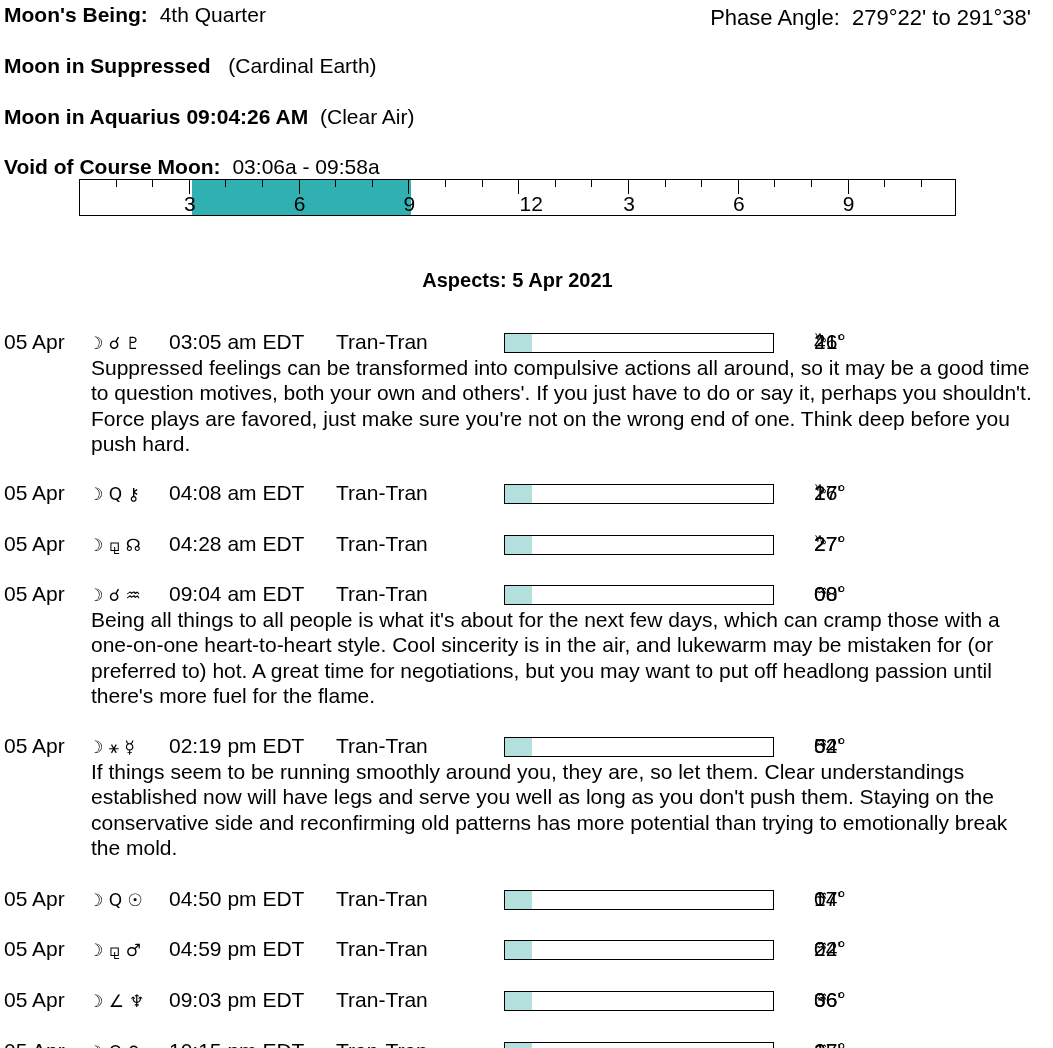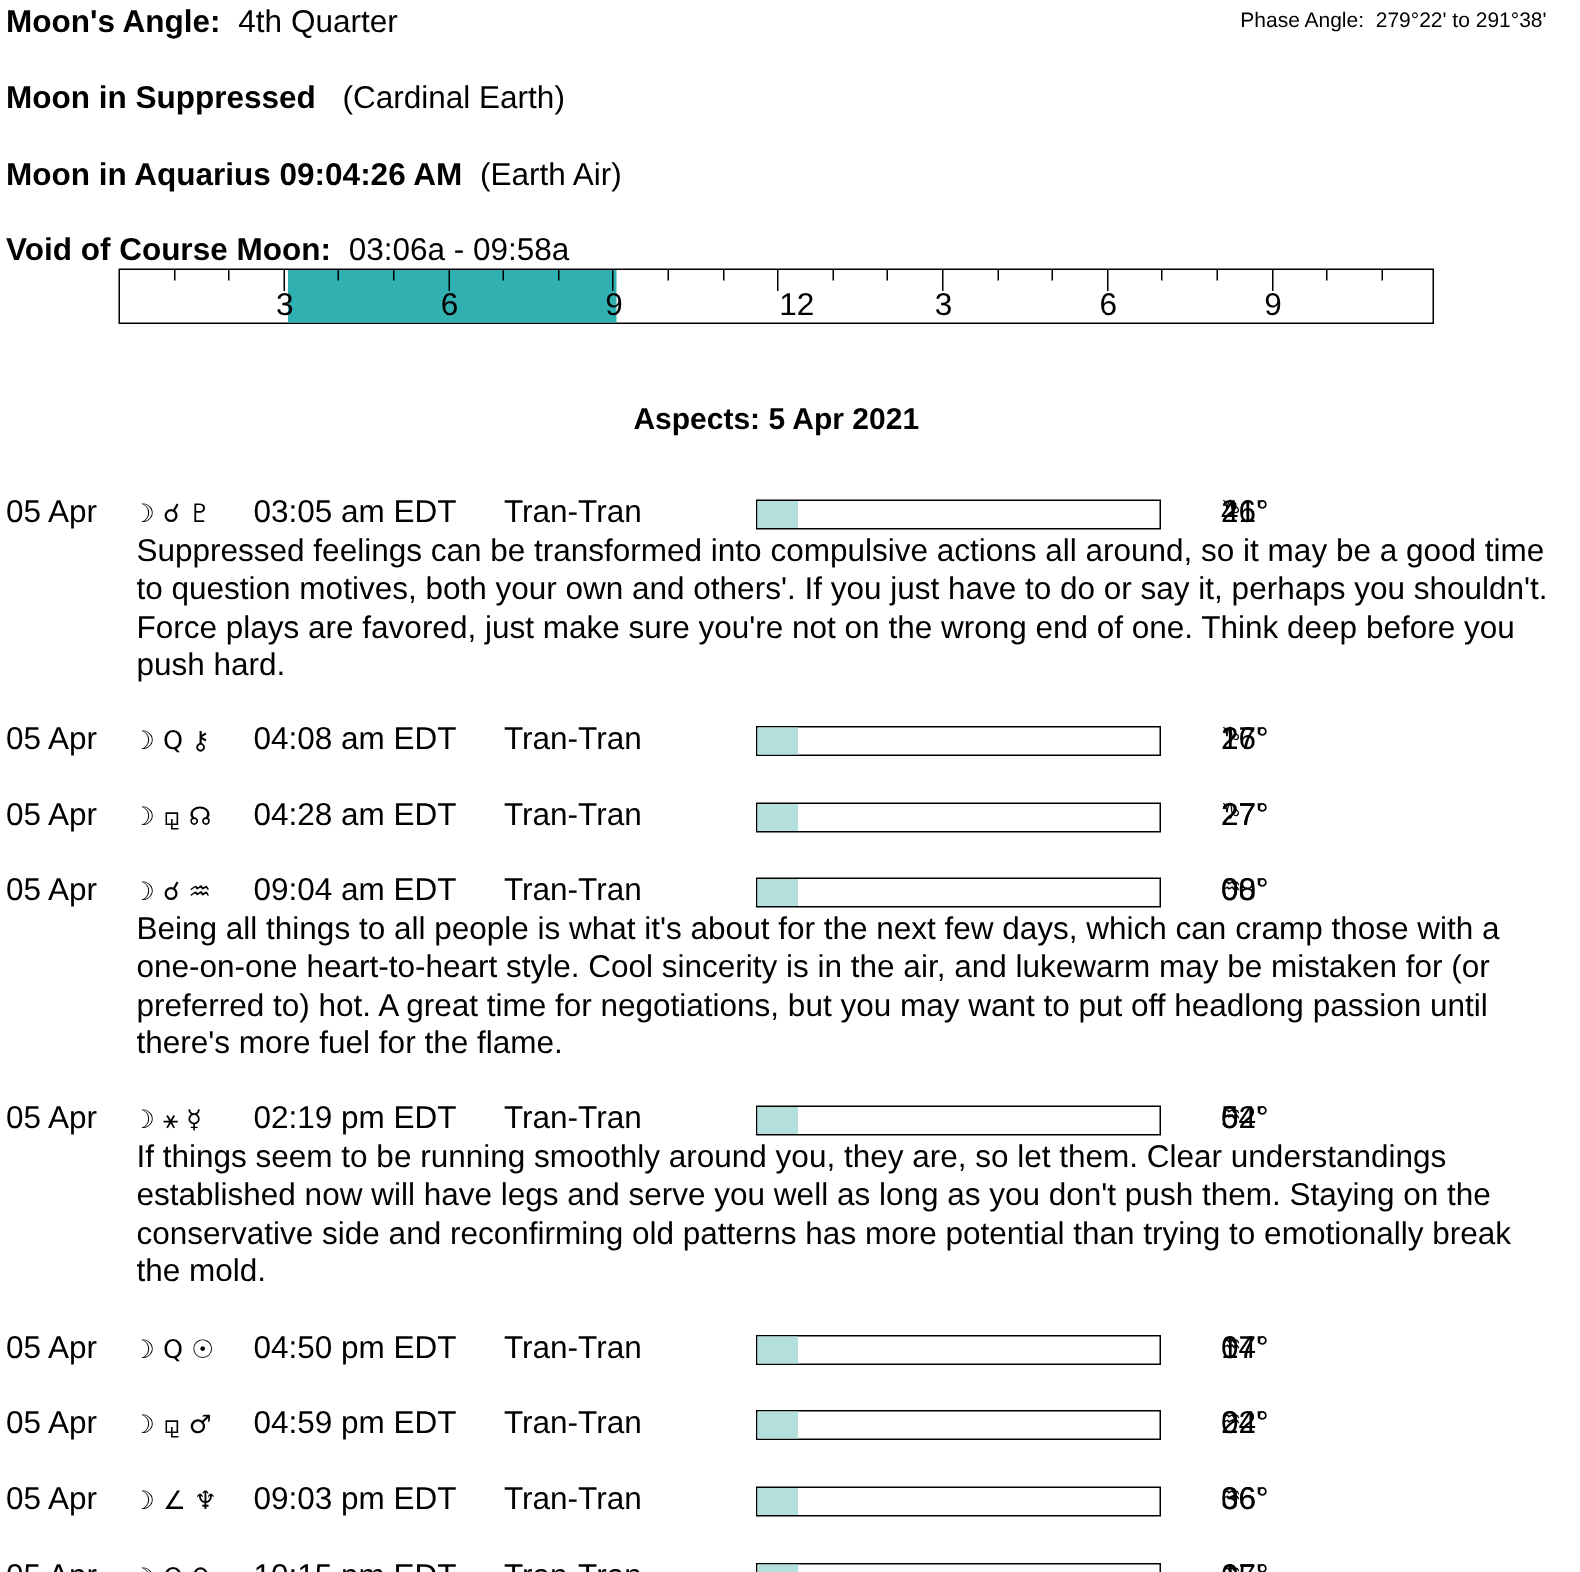--- a/index.html
+++ b/index.html
@@ -1,21 +1,21 @@
 <!DOCTYPE html>
 <html><head>
 <meta charset="utf-8">
 <style>
   html, body { margin:0; padding:0; background:#ffffff; }
   body { width:1053px; height:1048px; position:relative; overflow:hidden;
          font-family:"Liberation Sans", sans-serif; color:#000; font-size:21px; }
   .abs { position:absolute; white-space:nowrap; }
   .b { font-weight:bold; }
   #phase { left:4px; top:3px; }
-  #phase-angle { right:22px; top:5px; font-size:14px; }
+  #phase-angle { right:22px; top:5px; font-size:22px; }
   #moon-sign1 { left:4px; top:54px; }
   #moon-sign2 { left:4px; top:105px; }
   #voc { left:4px; top:155px; }
   .gap { display:inline-block; width:12px; }
   .gap2 { display:inline-block; width:6px; }
 
   #timeline { position:absolute; left:79px; top:179px; width:877px; height:37px;
               border:1px solid #000; box-sizing:border-box; background:#fff; }
   #timeline .fill { position:absolute; top:0; bottom:0; background:#31b0b2; }
   #timeline .tick { position:absolute; top:0; width:1px; height:7px; background:#000; }
@@ -35,34 +35,34 @@
          border:1px solid #000; box-sizing:border-box; background:#fff; }
   .bar .bfill { position:absolute; left:0; top:0; bottom:0; background:#b3e0dc; }
   .c-pos { left:810px; }
   .c-pos .sg { font-family:"DejaVu Sans", sans-serif; font-size:15px; }
   .desc { margin-left:87px; width:950px; line-height:25.4px; margin-top:-1px; white-space:normal; }
 </style>
 </head>
 <body>
 
 <div id="phase" class="abs">
-  <span class="b">Moon's Angle:</span><span class="gap2"></span>
+  <span class="b">Moon's Being:</span><span class="gap2"></span>
   <span>4th Quarter</span>
 </div>
 <div id="phase-angle" class="abs">
   <span>Phase Angle:</span>&nbsp;
   <span>279°22' to 291°38'</span>
 </div>
 <div id="moon-sign1" class="abs">
   <span class="b">Moon in Suppressed</span><span class="gap"></span>
   <span>(Cardinal Earth)</span>
 </div>
 <div id="moon-sign2" class="abs">
   <span class="b">Moon in Aquarius 09:04:26 AM</span><span class="gap2"></span>
-  <span>(Earth Air)</span>
+  <span>(Clear Air)</span>
 </div>
 <div id="voc" class="abs">
   <span class="b">Void of Course Moon:</span><span class="gap2"></span>
   <span>03:06a</span>
   <span>-</span>
   <span>09:58a</span>
 </div>
 
 <div id="timeline">
     <div class="fill" style="left: 112.46px; width: 218.392px; background: rgb(49, 176, 178);"></div>

